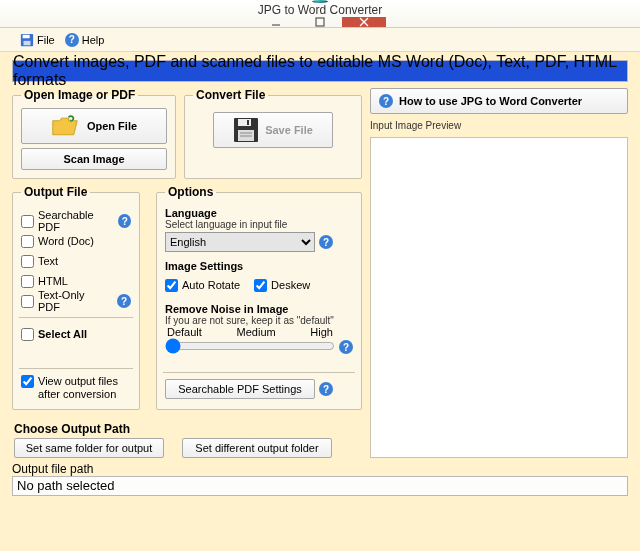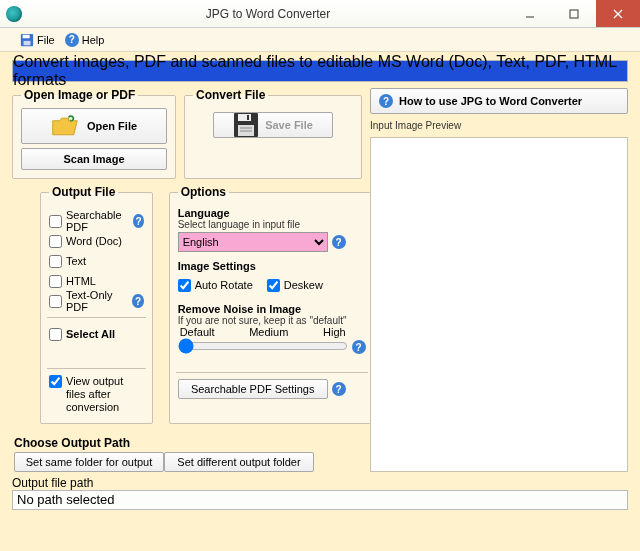--- a/index.html
+++ b/index.html
@@ -1,17 +1,17 @@
 <!DOCTYPE html>
 <html><head>
 <meta charset="utf-8">
 <style>
 * { box-sizing: border-box; margin: 0; padding: 0; font-family: "Segoe UI", Tahoma, sans-serif; font-size: 11px; }
 body { background: #fff2cc; width: 640px; height: 551px; overflow: hidden; }
-.titlebar { height: 28px; background: linear-gradient(#fff, #f8f8f0); border-bottom: 1px solid #ccc; display: flex; align-items: center; }
+.titlebar { height: 28px; background: linear-gradient(#fff, #f8f8f0); border-bottom: 1px solid #ccc; display: flex; align-items: center; flex-direction: column; }
 .titlebar .appicon { width: 16px; height: 16px; margin: 0 6px; border-radius: 50%; background: radial-gradient(circle at 40% 40%, #40c0c0, #008080); box-shadow: inset -1px -1px 2px rgba(0,0,0,.3); }
 .titlebar .title { flex: 1; text-align: center; font-size: 12px; color: #333; }
 .winbtns { display: flex; height: 100%; }
 .winbtn { width: 44px; display: flex; align-items: center; justify-content: center; cursor: default; }
 .winbtn.close { background: #c94f3f; color: #fff; }
 .winbtn svg { width: 10px; height: 10px; stroke: #555; stroke-width: 1.2; fill: none; }
 .winbtn.close svg { stroke: #fff; }
 
 .menubar { height: 24px; background: #fdf7e8; padding: 2px 20px; display: flex; align-items: center; gap: 10px; border-bottom: 1px solid #e0d8c0; }
 .menuitem { display: flex; align-items: center; gap: 3px; cursor: default; }
@@ -30,54 +30,54 @@
 fieldset.group > legend { font-size: 12px; font-weight: bold; padding: 0 3px; }
 
 .toprow { display: flex; gap: 8px; }
 .open-group { width: 162px; }
 .convert-group { flex: 1; }
 
 .btn { background: linear-gradient(#fdfdfd,#eeeeee); border: 1px solid #a8a8a8; border-radius: 2px; display: flex; align-items: center; justify-content: center; cursor: default; font-weight: bold; }
 
 .btn.openfile { width: 146px; height: 36px; gap: 8px; }
 .btn.scan { width: 146px; height: 22px; margin-top: 4px; }
-.btn.save { width: 120px; height: 26px; gap: 6px; margin: 4px auto 0 auto; color: #999; font-weight: bold; font-size: 13px; }
+.btn.save { width: 120px; height: 36px; gap: 6px; margin: 4px auto 0 auto; color: #999; font-weight: bold; font-size: 13px; }
 .btn.how { width: 100%; height: 26px; gap: 6px; font-size: 12px; font-weight: bold; justify-content: flex-start; padding-left: 8px; }
 .btn.small { height: 20px; padding: 0 0; font-weight: normal; font-size: 11px; }
 
-.midrow { display: flex; gap: 16px; margin-left: 28px; }
+.midrow { display: flex; gap: 16px; }
 .output-group { width: 140px; }
 .options-group { flex: 1; }
 
 .chkrow { display: flex; align-items: center; gap: 4px; height: 20px; }
 .chkrow input[type=checkbox] { width: 13px; height: 13px; }
 .chkrow label { font-size: 11px; }
 .chkrow.bold label { font-weight: bold; }
 
 .help-icon { width: 14px; height: 14px; border-radius: 50%; background: #3a7fd5; color: #fff; font-size: 10px; font-weight: bold; display: inline-flex; align-items: center; justify-content: center; cursor: default; }
 
 .subheading { font-weight: bold; font-size: 11px; margin-top: 2px; }
 .subtext { font-size: 10px; color: #333; }
 
-select.lang { width: 150px; height: 20px; font-size: 11px; background: #f9a8d4; border: 1px solid #999; }
+select.lang { width: 150px; height: 20px; font-size: 11px; background: #e5e5e5; border: 1px solid #999; }
 
 .langrow { display: flex; align-items: center; gap: 4px; margin-top: 2px; }
 
 .imgsettings-row { display: flex; align-items: center; gap: 14px; margin-top: 3px; }
 .sliderlabels { display: flex; justify-content: space-between; font-size: 10px; width: 170px; padding: 0 2px; }
 .slider { width: 170px; }
 .sliderrow { display: flex; align-items: flex-end; gap: 4px; }
 
 .divider { border-top: 1px solid #c9c2af; margin: 6px -2px; }
 
 .preview-box { flex: 1; border: 1px solid #c9c2af; background: #ffffff; margin-top: 6px; }
 .preview-label { font-size: 10px; color: #333; margin-top: 6px; margin-bottom: 0px; }
 
 .choose-path { margin-top: 4px; }
-.path-btns { display: flex; margin-top: 2px; }
+.path-btns { display: flex; gap: 18px; margin-top: 2px; }
 .path-btns .btn { width: 150px; }
 
 .pathfield { display: flex; flex-direction: column; margin-top: 4px; }
 .pathfield .lbl { font-size: 12px; }
 .pathfield .box { border: 1px solid #b8b8b8; background: #fdfdfb; height: 20px; font-size: 13px; padding: 1px 4px; }
 
 .folder-icon { width: 28px; height: 22px; }
 .floppy-icon { width: 26px; height: 26px; }
 </style>
 </head>

